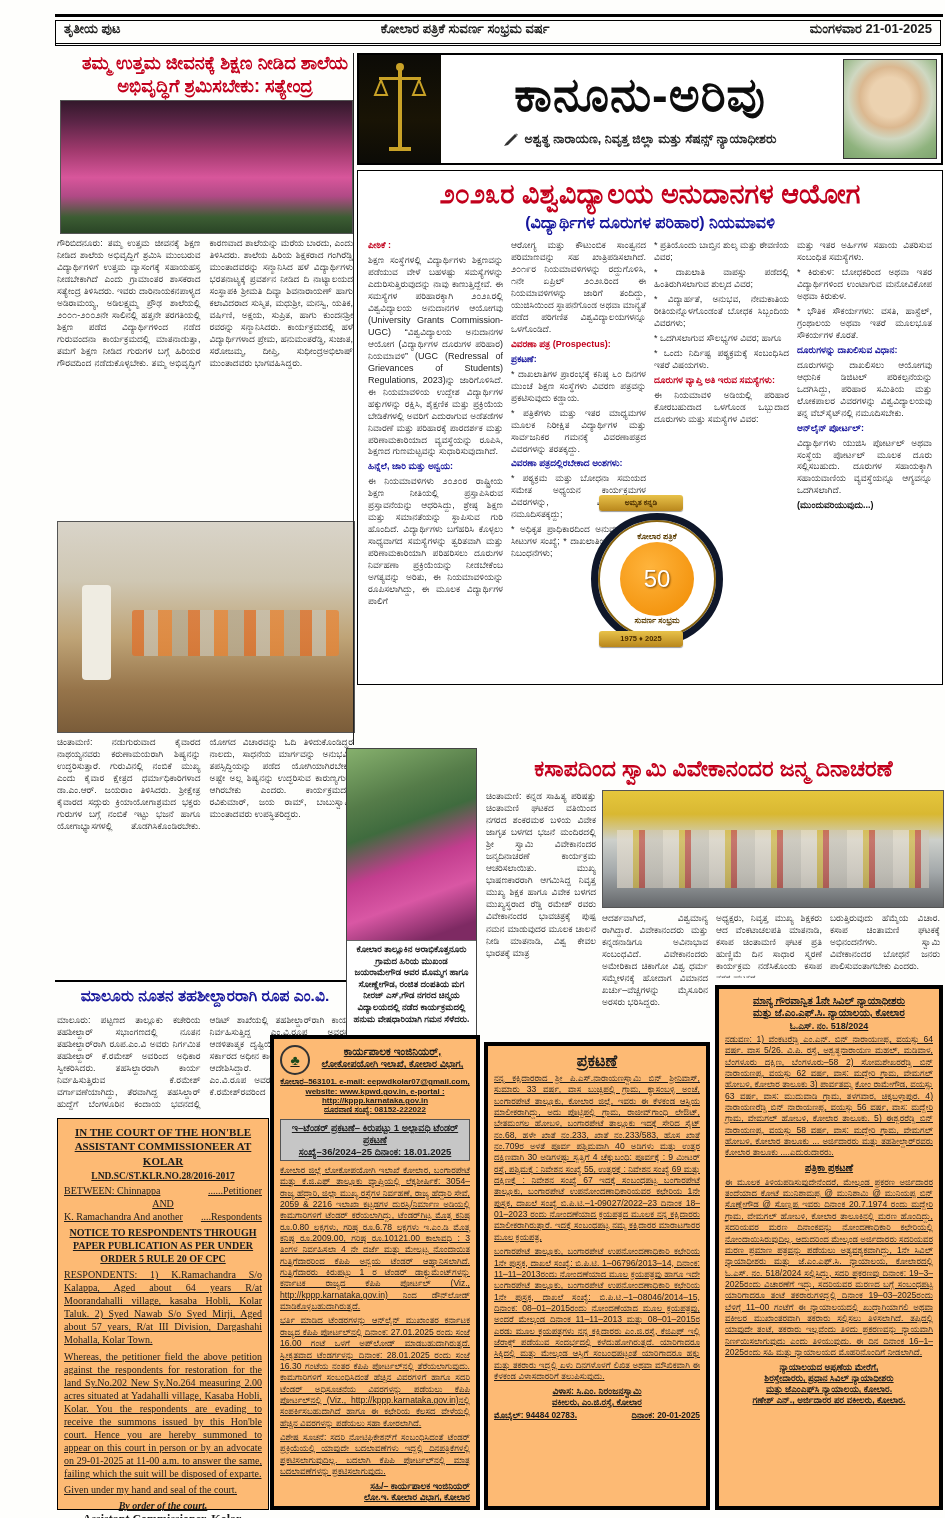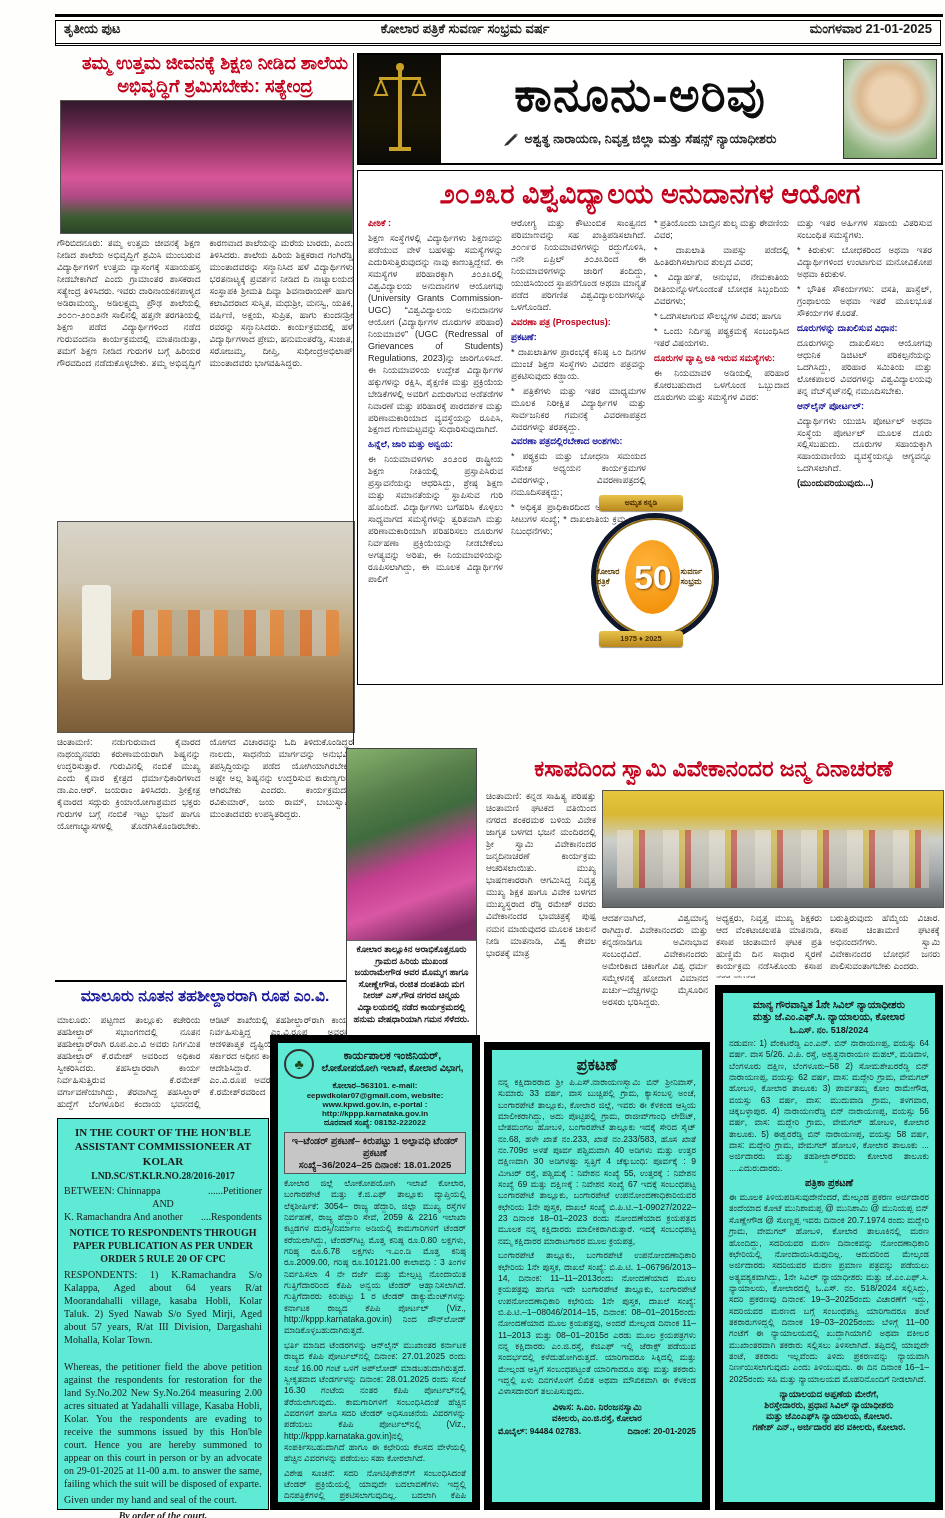--- a/index.html
+++ b/index.html
@@ -34,29 +34,29 @@
   .lcol{flex:1;font-size:9px;line-height:1.33;text-align:justify;}
   .lcol p{margin:0 0 3px 0;}
   .sub-red{color:#c2001c;font-weight:bold;}
   .sub-blue{color:#14139b;font-weight:bold;}
   .contin{font-weight:bold;color:#111;}
   
   .logo50{left:585px;top:495px;width:132px;height:152px;z-index:5;}
   .l50-ribbon{position:absolute;left:14px;width:84px;height:16px;background:linear-gradient(180deg,#e8c24a,#b9871c);
       color:#4a2d00;font-size:7.5px;font-weight:bold;text-align:center;line-height:16px;border-radius:3px;box-shadow:0 1px 1px #0006;}
   .l50-circle{position:absolute;left:6px;top:18px;width:118px;height:118px;border-radius:50%;
-      background:#fff;border:5px solid #0f172a;box-shadow:0 0 0 2px #8a6510 inset;display:flex;flex-direction:row;align-items:center;justify-content:center;}
+      background:#fff;border:7px solid #0f172a;box-shadow:0 0 0 2px #8a6510 inset;display:flex;flex-direction:column;align-items:center;justify-content:center;}
   .l50-arc{font-size:8px;font-weight:bold;color:#5a3c00;}
   .l50-inner{width:74px;height:74px;border-radius:50%;background:radial-gradient(circle at 40% 35%,#ffb43c,#f08a00);
-      display:flex;align-items:center;justify-content:center;color:#fff;font-size:34px;font-weight:bold;text-shadow:1px 1px 2px #7a4500;}
+      display:flex;align-items:center;justify-content:center;color:#fff;font-size:24px;font-weight:normal;text-shadow:1px 1px 2px #7a4500;}
   
   .wastrip{left:357px;top:690px;width:586px;height:53px;border:2px solid #000;box-sizing:border-box;background:#fff;
       display:flex;flex-direction:column;align-items:center;justify-content:center;font-size:12px;font-weight:bold;color:#1d1d1d;gap:3px;}
   
-  .noticebox{border:8px solid #000000;box-sizing:border-box;background:#5eead4;padding:6px;}
+  .noticebox{border:4px solid #000000;box-sizing:border-box;background:#fdba74;padding:6px;text-decoration:underline;}
   .court-en{font-family:"Liberation Serif",serif;font-size:10px;line-height:1.3;text-align:justify;}
   .court-en .c{text-align:center;}
   .grayband{background:#c6c6c6;border:1px solid #555;text-align:center;font-weight:bold;font-size:9.5px;padding:2px 1px;margin:4px 0;}
   .tiny{font-size:8.6px;line-height:1.32;text-align:justify;}
   .sig-r{text-align:right;font-weight:bold;font-size:8.8px;}
   .kpwd-badge{width:26px;height:26px;border-radius:50%;border:2px solid #333;display:flex;align-items:center;justify-content:center;
       font-size:14px;color:#1c4a1c;flex:none;}
   .caption{font-size:8.6px;font-weight:bold;text-align:center;line-height:1.35;padding:3px 4px;}
 </style>
 </head>
@@ -102,21 +102,21 @@
     <div style="display:flex;justify-content:space-between;">
       <span>BETWEEN: Chinnappa</span>
       <span>......Petitioner</span>
     </div>
     <div class="c">AND</div>
     <div style="display:flex;justify-content:space-between;">
       <span>K. Ramachandra And another</span>
       <span>....Respondents</span>
     </div>
     <div class="c" style="font-weight:bold;margin:3px 0;">NOTICE TO RESPONDENTS THROUGH PAPER PUBLICATION AS PER UNDER ORDER 5 RULE 20 OF CPC</div>
-    <div style="margin-bottom:14px;">RESPONDENTS: 1) K.Ramachandra S/o Kalappa, Aged about 64 years R/at Moorandahalli village, kasaba Hobli, Kolar Taluk. 2) Syed Nawab S/o Syed Mirji, Aged about 57 years, R/at III Division, Dargashahi Mohalla, Kolar Town.</div>
+    <div style="margin-bottom:4px;">RESPONDENTS: 1) K.Ramachandra S/o Kalappa, Aged about 64 years R/at Moorandahalli village, kasaba Hobli, Kolar Taluk. 2) Syed Nawab S/o Syed Mirji, Aged about 57 years, R/at III Division, Dargashahi Mohalla, Kolar Town.</div>
     <div style="margin-bottom:3px;">Whereas, the petitioner field the above petition against the respondents for restoration for the land Sy.No.202 New Sy.No.264 measuring 2.00 acres situated at Yadahalli village, Kasaba Hobli, Kolar. You the respondents are evading to receive the summons issued by this Hon'ble court. Hence you are hereby summoned to appear on this court in person or by an advocate on 29-01-2025 at 11-00 a.m. to answer the same, failing which the suit will be disposed of exparte.</div>
     <div style="margin-bottom:3px;">Given under my hand and seal of the court.</div>
     <div class="c" style="font-style:italic;font-weight:bold;">By order of the court,</div>
     <div class="c" style="font-weight:bold;font-size:12px;">Assistant Commissioner, Kolar.</div>
 
   </div>
 
   <div class="abs vline" style="left:353px;top:53px;height:692px;"></div>
 
   <div class="abs masthead">
@@ -138,20 +138,21 @@
           <path d="M12 1 L14 3 L15 1.5 L13.5 0.5 Z" fill="#777"></path>
         </svg>
         <span>ಅಶ್ವತ್ಥ ನಾರಾಯಣ, ನಿವೃತ್ತ ಜಿಲ್ಲಾ ಮತ್ತು ಸೆಷನ್ಸ್ ನ್ಯಾಯಾಧೀಶರು</span>
       </div>
     </div>
     <div class="portrait"></div>
   </div>
 
   <div class="abs lawbox">
     <div class="hl-red law-head">೨೦೨೩ರ ವಿಶ್ವವಿದ್ಯಾಲಯ ಅನುದಾನಗಳ ಆಯೋಗ</div>
+    <div class="hl-blue law-sub">(ವಿದ್ಯಾರ್ಥಿಗಳ ದೂರುಗಳ ಪರಿಹಾರ) ನಿಯಮಾವಳಿ</div>
     <div class="lawcols">
       <div class="lcol">
         <p class="sub-red">ಪೀಠಿಕೆ :</p>
         <p>ಶಿಕ್ಷಣ ಸಂಸ್ಥೆಗಳಲ್ಲಿ ವಿದ್ಯಾರ್ಥಿಗಳು ಶಿಕ್ಷಣವನ್ನು ಪಡೆಯುವ ವೇಳೆ ಬಹಳಷ್ಟು ಸಮಸ್ಯೆಗಳನ್ನು ಎದುರಿಸುತ್ತಿರುವುದನ್ನು ನಾವು ಕಾಣುತ್ತಿದ್ದೇವೆ. ಈ ಸಮಸ್ಯೆಗಳ ಪರಿಹಾರಕ್ಕಾಗಿ ೨೦೨೩ರಲ್ಲಿ ವಿಶ್ವವಿದ್ಯಾಲಯ ಅನುದಾನಗಳ ಆಯೋಗವು (University Grants Commission-UGC) “ವಿಶ್ವವಿದ್ಯಾಲಯ ಅನುದಾನಗಳ ಆಯೋಗ (ವಿದ್ಯಾರ್ಥಿಗಳ ದೂರುಗಳ ಪರಿಹಾರ) ನಿಯಮಾವಳಿ” (UGC (Redressal of Grievances of Students) Regulations, 2023)ನ್ನು ಜಾರಿಗೊಳಿಸಿದೆ. ಈ ನಿಯಮಾವಳಿಯ ಉದ್ದೇಶ ವಿದ್ಯಾರ್ಥಿಗಳ ಹಕ್ಕುಗಳನ್ನು ರಕ್ಷಿಸಿ, ಶೈಕ್ಷಣಿಕ ಮತ್ತು ಪ್ರಕ್ರಿಯೆಯ ಬೇಡಿಕೆಗಳಲ್ಲಿ ಅವರಿಗೆ ಎದುರಾಗುವ ಅಡೆತಡೆಗಳ ನಿವಾರಣೆ ಮತ್ತು ಪರಿಹಾರಕ್ಕೆ ಪಾರದರ್ಶಕ ಮತ್ತು ಪರಿಣಾಮಕಾರಿಯಾದ ವ್ಯವಸ್ಥೆಯನ್ನು ರೂಪಿಸಿ, ಶಿಕ್ಷಣದ ಗುಣಮಟ್ಟವನ್ನು ಸುಧಾರಿಸುವುದಾಗಿದೆ.</p>
         <p class="sub-blue">ಹಿನ್ನೆಲೆ, ಜಾರಿ ಮತ್ತು ಅನ್ವಯ:</p>
         <p>ಈ ನಿಯಮಾವಳಿಗಳು ೨೦೨೦ರ ರಾಷ್ಟ್ರೀಯ ಶಿಕ್ಷಣ ನೀತಿಯಲ್ಲಿ ಪ್ರಸ್ತಾಪಿಸಿರುವ ಪ್ರಸ್ತಾವನೆಯನ್ನು ಆಧರಿಸಿದ್ದು, ಶ್ರೇಷ್ಠ ಶಿಕ್ಷಣ ಮತ್ತು ಸಮಾನತೆಯನ್ನು ಸ್ಥಾಪಿಸುವ ಗುರಿ ಹೊಂದಿದೆ. ವಿದ್ಯಾರ್ಥಿಗಳು ಬಗೆಹರಿಸಿ ಕೊಳ್ಳಲು ಸಾಧ್ಯವಾಗದ ಸಮಸ್ಯೆಗಳನ್ನು ತ್ವರಿತವಾಗಿ ಮತ್ತು ಪರಿಣಾಮಕಾರಿಯಾಗಿ ಪರಿಹರಿಸಲು ದೂರುಗಳ ನಿರ್ವಹಣಾ ಪ್ರಕ್ರಿಯೆಯನ್ನು ನೀಡಬೇಕೆಂಬ ಅಗತ್ಯವನ್ನು ಅರಿತು, ಈ ನಿಯಮಾವಳಿಯನ್ನು ರೂಪಿಸಲಾಗಿದ್ದು, ಈ ಮೂಲಕ ವಿದ್ಯಾರ್ಥಿಗಳ ಪಾಲಿಗೆ</p>
       </div>
       <div class="lcol">
         <p>ಆರೋಗ್ಯ ಮತ್ತು ಕೌಟುಂಬಿಕ ಸಾಂತ್ವನದ ಪರಿಮಾಣವನ್ನು ಸಹ ಖಾತ್ರಿಪಡಿಸಲಾಗಿದೆ. ೨೦೧೯ರ ನಿಯಮಾವಳಿಗಳನ್ನು ರದ್ದುಗೊಳಿಸಿ, ೧ನೇ ಏಪ್ರಿಲ್ ೨೦೨೩ರಿಂದ ಈ ನಿಯಮಾವಳಿಗಳನ್ನು ಜಾರಿಗೆ ತಂದಿದ್ದು, ಯುಜಿಸಿಯಿಂದ ಸ್ಥಾಪನೆಗೊಂಡ ಅಥವಾ ಮಾನ್ಯತೆ ಪಡೆದ ಪರಿಗಣಿತ ವಿಶ್ವವಿದ್ಯಾಲಯಗಳನ್ನೂ ಒಳಗೊಂಡಿದೆ.</p>
         <p class="sub-red">ವಿವರಣಾ ಪತ್ರ (Prospectus):</p>

